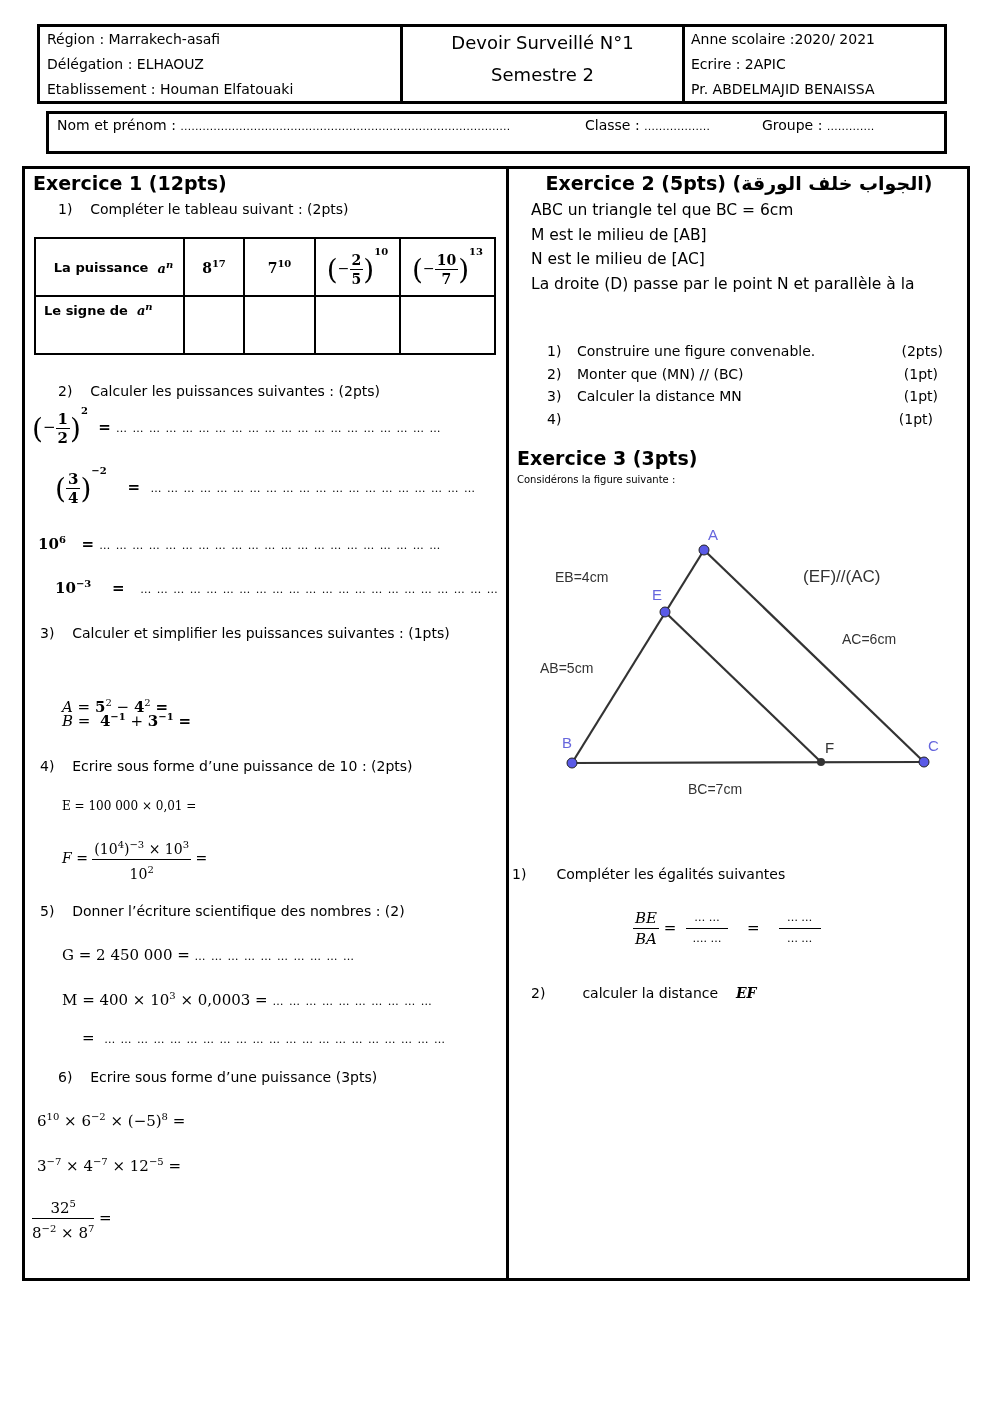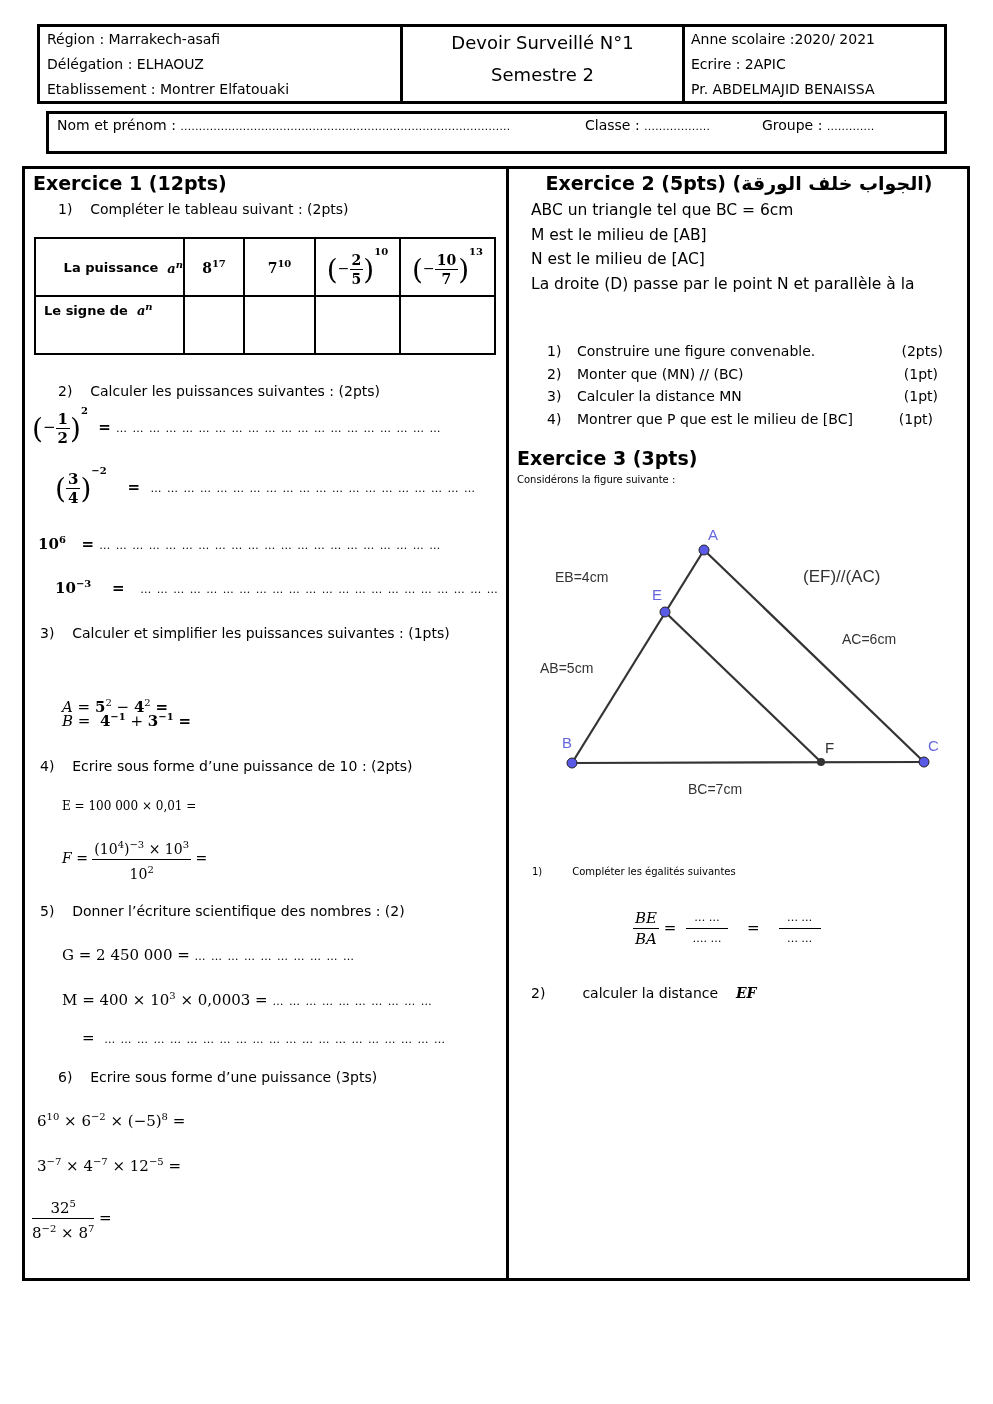--- a/index.html
+++ b/index.html
@@ -27,21 +27,21 @@
 </head>
 <body>
 
 <div class="box" style="left:37px;top:24px;width:910px;height:80px;"></div>
 <div class="abs" style="left:400px;top:24px;width:3px;height:80px;background:#000;"></div>
 <div class="abs" style="left:682px;top:24px;width:3px;height:80px;background:#000;"></div>
 
 <div class="abs sans" style="left:47px;top:27px;">
   <div class="hdr-line">Région : Marrakech-asafi</div>
   <div class="hdr-line">Délégation : ELHAOUZ</div>
-  <div class="hdr-line">Etablissement : Montrer  Elfatouaki</div>
+  <div class="hdr-line">Etablissement : Houman  Elfatouaki</div>
 </div>
 <div class="abs sans" style="left:403px;top:30px;width:279px;">
   <div class="title" style="line-height:26px;">Devoir Surveillé  N°1</div>
   <div class="title" style="line-height:38px;">Semestre 2</div>
 </div>
 <div class="abs sans" style="left:691px;top:27px;">
   <div class="hdr-line">Anne scolaire :2020/ 2021</div>
   <div class="hdr-line">Ecrire : 2APIC</div>
   <div class="hdr-line">Pr. ABDELMAJID BENAISSA</div>
 </div>
@@ -64,21 +64,21 @@
 <div class="abs" style="left:506px;top:166px;width:3px;height:1115px;background:#000;"></div>
 
 <div class="abs ex-title sans" style="left:33px;top:172px;">Exercice 1 (12pts)</div>
 <div class="abs q sans" style="left:58px;top:201px;">
   <span>1)</span>&nbsp;&nbsp;&nbsp;&nbsp;<span>Compléter le tableau suivant : (2pts)</span>
 </div>
 
 <table class="pw">
   <tbody>
       <tr>
-    <td style="width:139px;text-align:right;padding-left:8px;font-weight:bold;font-size:13px;" class="sans">
+    <td style="width:139px;text-align:center;padding-left:8px;font-weight:bold;font-size:13px;" class="sans">
       <span>La puissance</span>&nbsp;
       <span class="math it" style="font-weight:bold;"><span>a</span><sup>n</sup></span>
     </td>
     <td style="width:58px;" class="mathb"><span>8</span><sup>17</sup></td>
     <td style="width:69px;" class="mathb"><span>7</span><sup>10</sup></td>
     <td style="width:83px;" class="mathb">
       <span class="paren">(</span><span style="font-weight:normal;">−</span><span class="frac"><span class="num">2</span><span>5</span></span><span class="paren">)</span><sup style="vertical-align:18px;">10</sup>
     </td>
     <td style="width:93px;" class="mathb">
       <span class="paren">(</span><span style="font-weight:normal;">−</span><span class="frac"><span class="num">10</span><span>7</span></span><span class="paren">)</span><sup style="vertical-align:18px;">13</sup>
@@ -168,21 +168,21 @@
 <div class="abs sans" style="left:517px;top:198px;font-size:15.5px;line-height:24.5px;white-space:nowrap;">
   <div style="padding-left:14px;">ABC un triangle tel que BC = 6cm</div>
   <div style="padding-left:14px;">M est le milieu de [AB]</div>
   <div style="padding-left:14px;">N est le milieu de [AC]</div>
   <div style="padding-left:14px;">La droite (D) passe par le point N et parallèle à la</div>
 </div>
 <div class="abs sans" style="left:547px;top:340px;font-size:14px;line-height:22.5px;">
   <div style="position:relative;width:396px;"><span>1)</span><span style="position:absolute;left:30px;">Construire une figure convenable.</span><span style="position:absolute;right:0;">(2pts)</span></div>
   <div style="position:relative;width:391px;"><span>2)</span><span style="position:absolute;left:30px;">Monter que  (MN) // (BC)</span><span style="position:absolute;right:0;">(1pt)</span></div>
   <div style="position:relative;width:391px;"><span>3)</span><span style="position:absolute;left:30px;">Calculer la distance  MN</span><span style="position:absolute;right:0;">(1pt)</span></div>
-  <div style="position:relative;width:386px;"><span>4)</span><span style="position:absolute;left:30px;">Montrer que  P que est le milieu de  [BC]</span><span style="position:absolute;right:0;">(1pt)</span></div>
+  <div style="position:relative;width:386px;"><span>4)</span><span style="position:absolute;right:0;">(1pt)</span></div>
 </div>
 
 <div class="abs ex-title sans" style="left:517px;top:447px;">Exercice 3 (3pts)</div>
 <div class="abs sans" style="left:517px;top:474px;font-size:10px;">Considérons la figure suivante :</div>
 
 <svg class="abs" style="left:520px;top:510px;" width="440" height="300" viewBox="0 0 440 300">
   <g stroke="#333" stroke-width="2.2" fill="none">
     <line x1="184" y1="40" x2="52" y2="253"></line>
     <line x1="184" y1="40" x2="404" y2="252"></line>
     <line x1="52" y1="253" x2="404" y2="252"></line>
@@ -204,21 +204,21 @@
   <text x="305" y="243" font-family="Liberation Sans, sans-serif" font-size="15" fill="#333">F</text>
   <g font-family="Liberation Sans, sans-serif" font-size="14" fill="#333">
     <text x="35" y="72">EB=4cm</text>
     <text x="20" y="163">AB=5cm</text>
     <text x="322" y="134">AC=6cm</text>
     <text x="168" y="284">BC=7cm</text>
     <text x="283" y="72" font-size="17">(EF)//(AC)</text>
   </g>
 </svg>
 
-<div class="abs sans" style="left:532px;top:866px;font-size:10px;white-space:nowrap;">
+<div class="abs sans" style="left:512px;top:866px;font-size:14px;white-space:nowrap;">
   <span>1)</span><span style="display:inline-block;width:30px;"></span><span>Compléter les égalités suivantes</span>
 </div>
 <div class="abs math" style="left:633px;top:908px;font-size:15px;white-space:nowrap;">
   <span class="frac it"><span class="num" style="line-height:20px;">BE</span><span style="line-height:20px;">BA</span></span>
   <span>=</span>&nbsp;
   <span class="frac" style="width:42px;"><span class="num" style="line-height:20px;font-size:11px;">… …</span><span style="line-height:20px;font-size:11px;">…. …</span></span>
   &nbsp;&nbsp;&nbsp;<span>=</span>&nbsp;&nbsp;&nbsp;
   <span class="frac" style="width:42px;"><span class="num" style="line-height:20px;font-size:11px;">… …</span><span style="line-height:20px;font-size:11px;">… …</span></span>
 </div>
 <div class="abs sans" style="left:531px;top:985px;font-size:14px;white-space:nowrap;">

